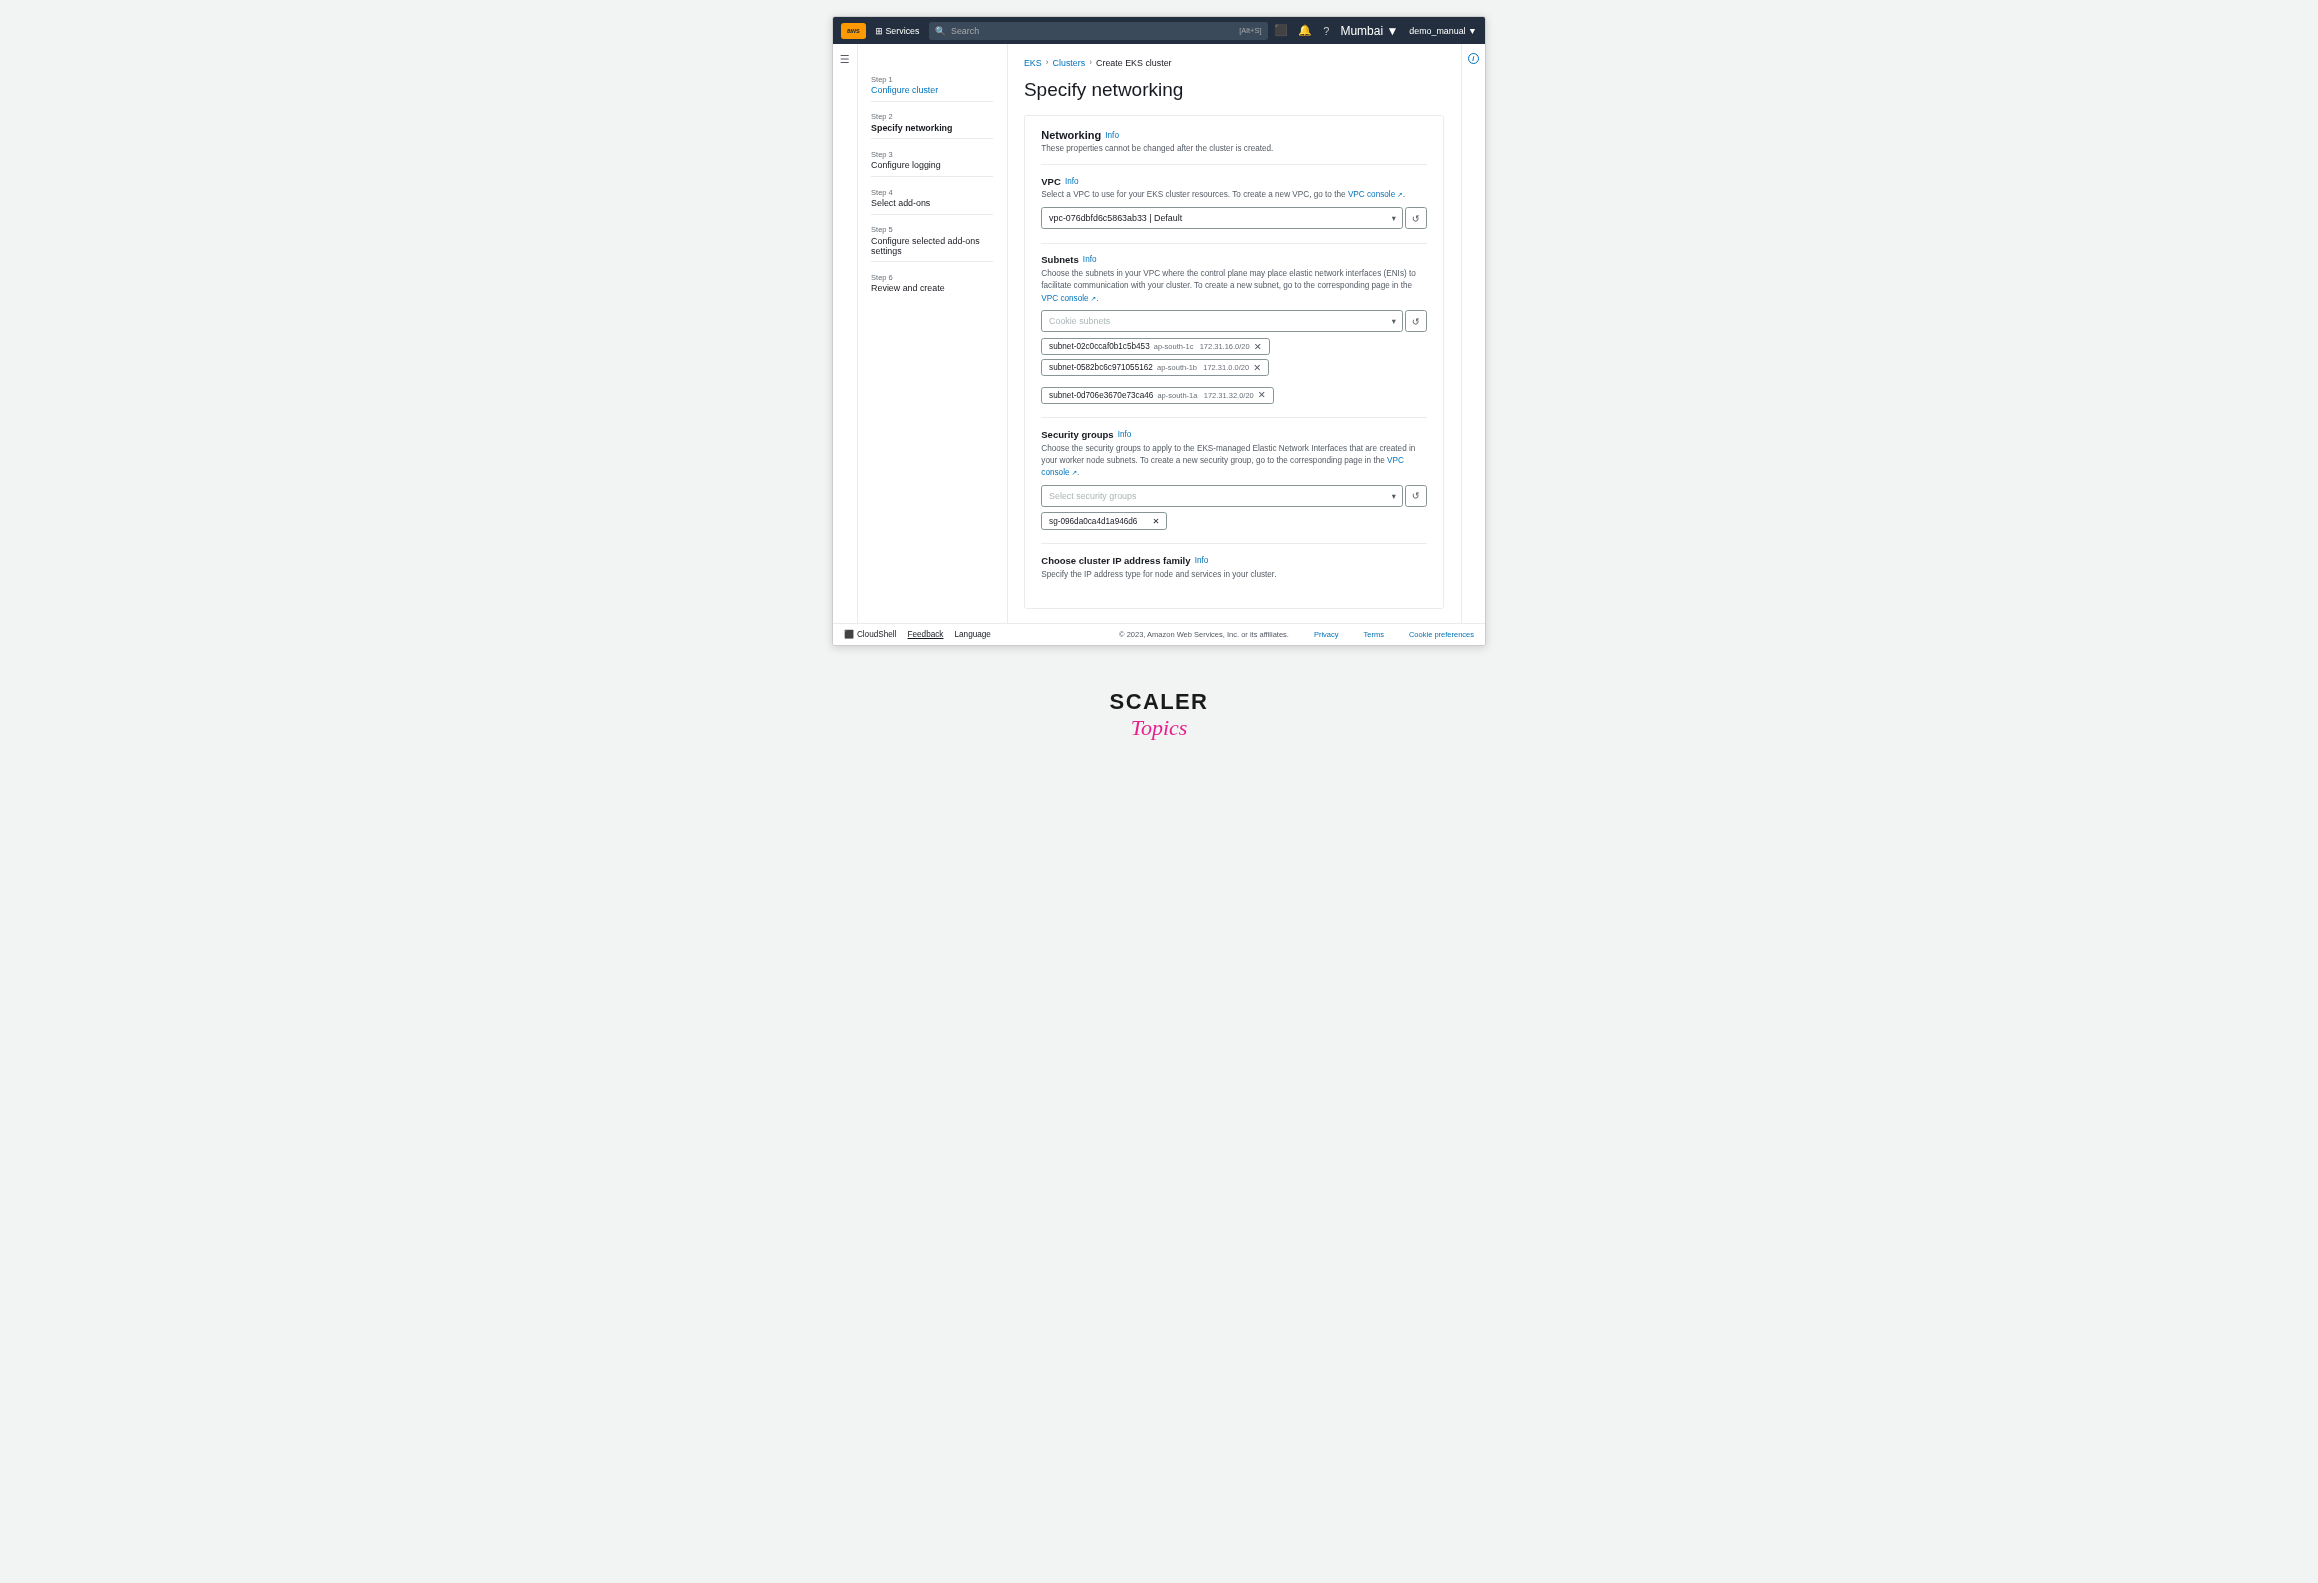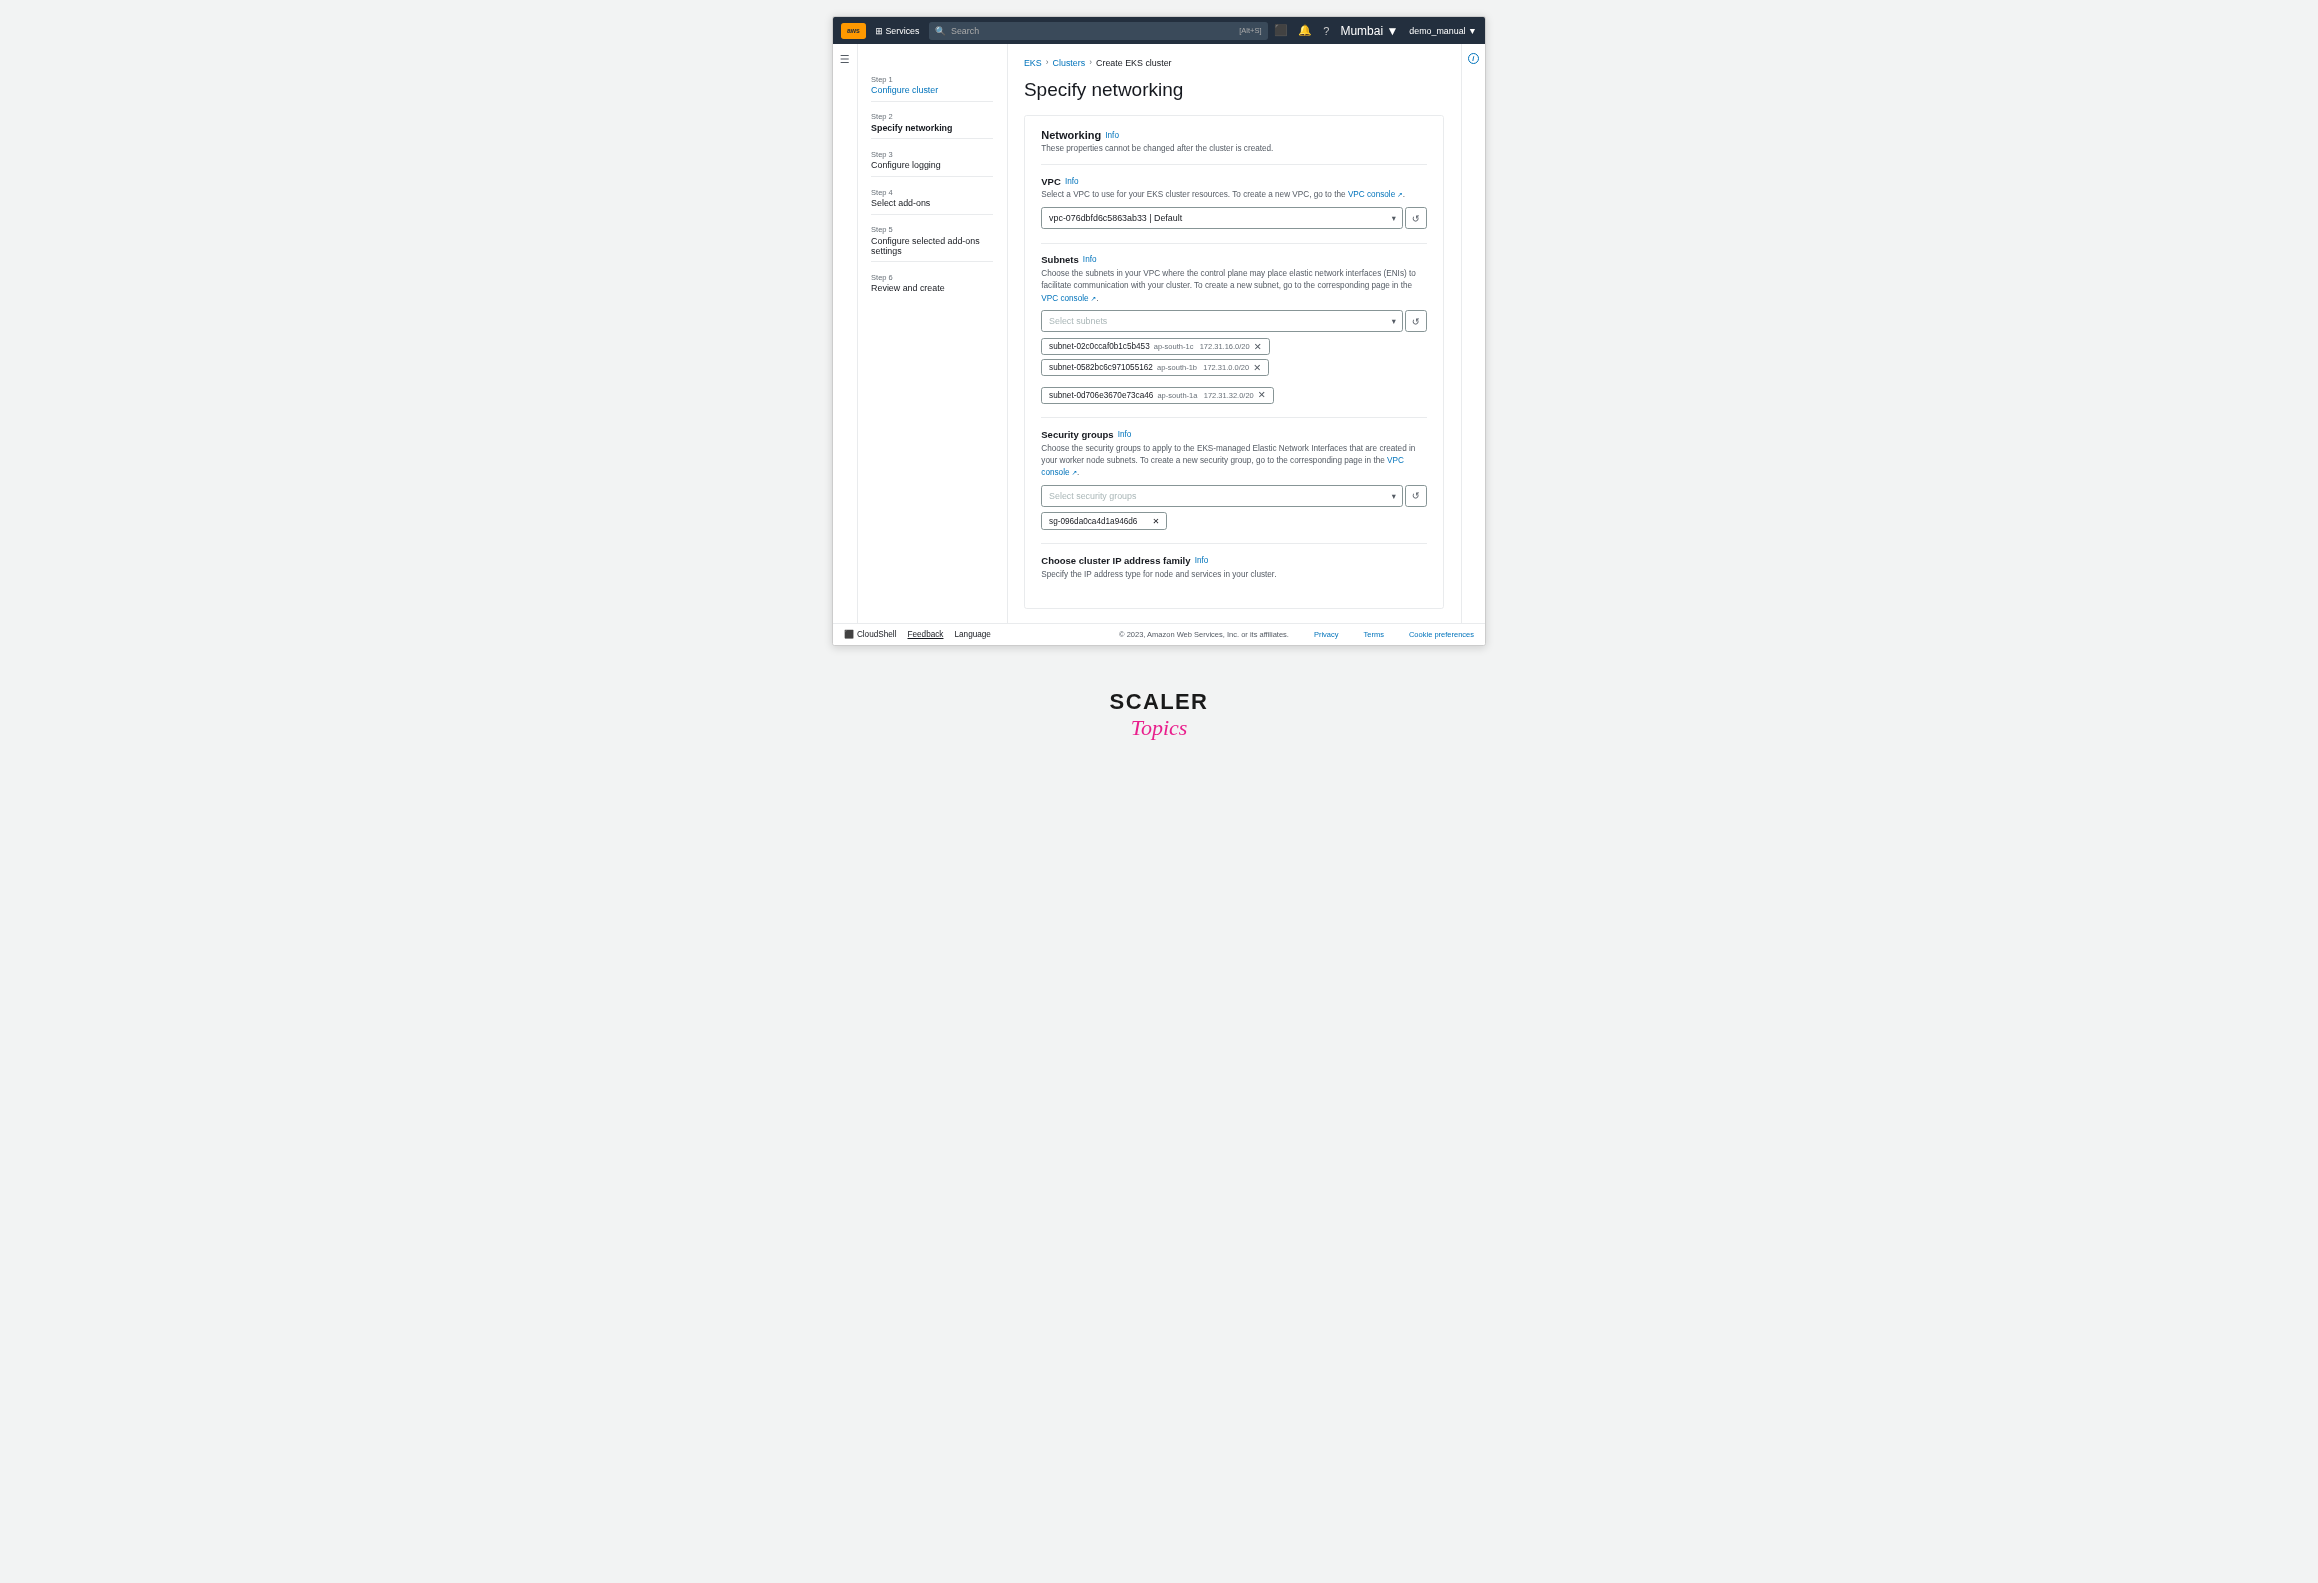--- a/index.html
+++ b/index.html
@@ -575,21 +575,21 @@
             <div class="field-label">
               <span>Subnets</span>
               <span class="info-link">Info</span>
             </div>
             <div class="field-desc">
               <span>Choose the subnets in your VPC where the control plane may place elastic network interfaces (ENIs) to facilitate communication with your cluster. To create a new subnet, go to the corresponding page in the</span>
               <a href="#" class="ext-link">VPC console</a>.
             </div>
             <div class="select-row">
               <div class="select-placeholder-wrapper">
-                <div class="placeholder-box">Select subnets</div>
+                <div class="placeholder-box">Cookie subnets</div>
               </div>
               <button class="refresh-btn">↺</button>
             </div>
 
             <div class="tags-container">
               <div class="tag-chip">
                 <span class="tag-main">subnet-02c0ccaf0b1c5b453</span>
                 <span class="tag-sub">ap-south-1c &nbsp; 172.31.16.0/20</span>
                 <span class="remove-btn">✕</span>
               </div>

